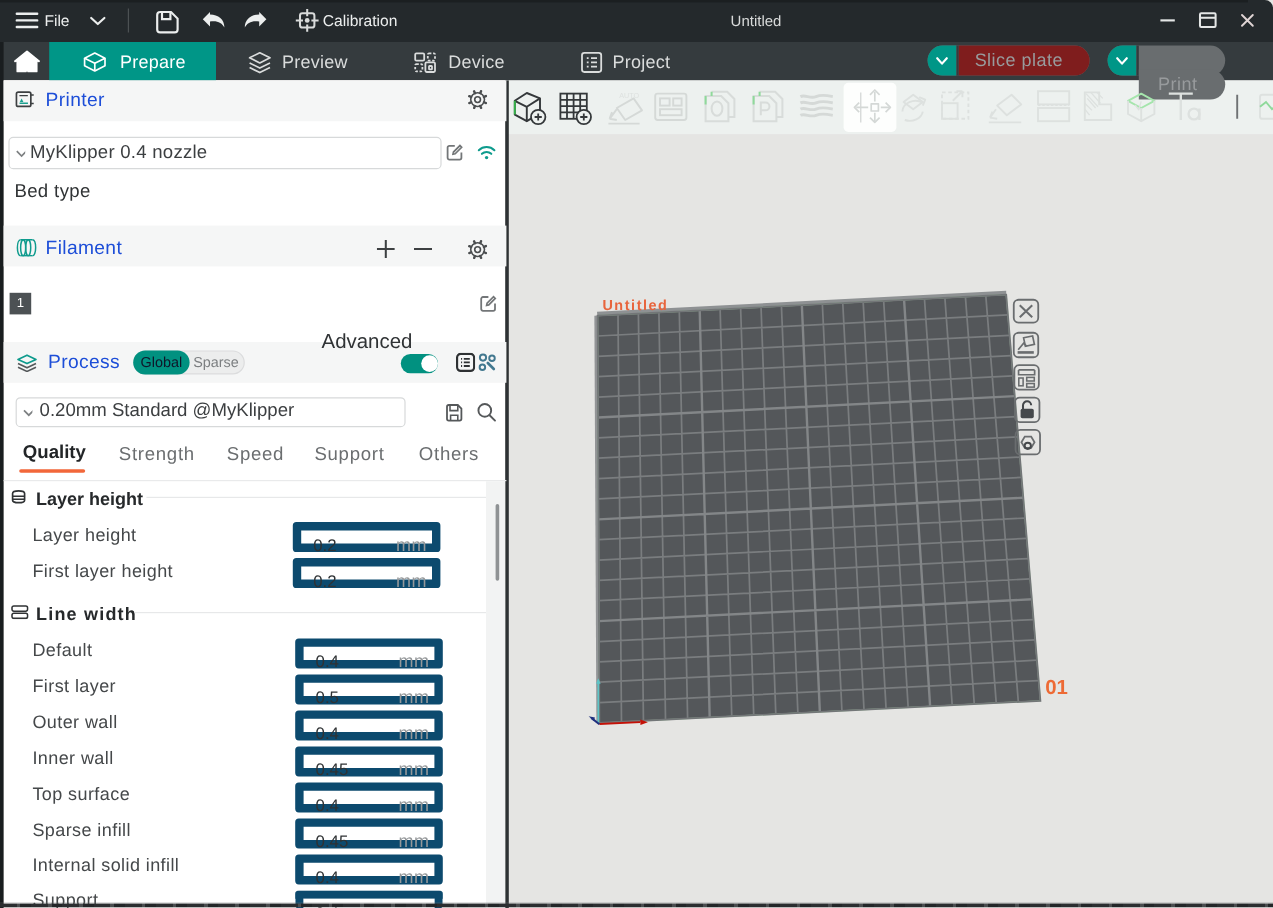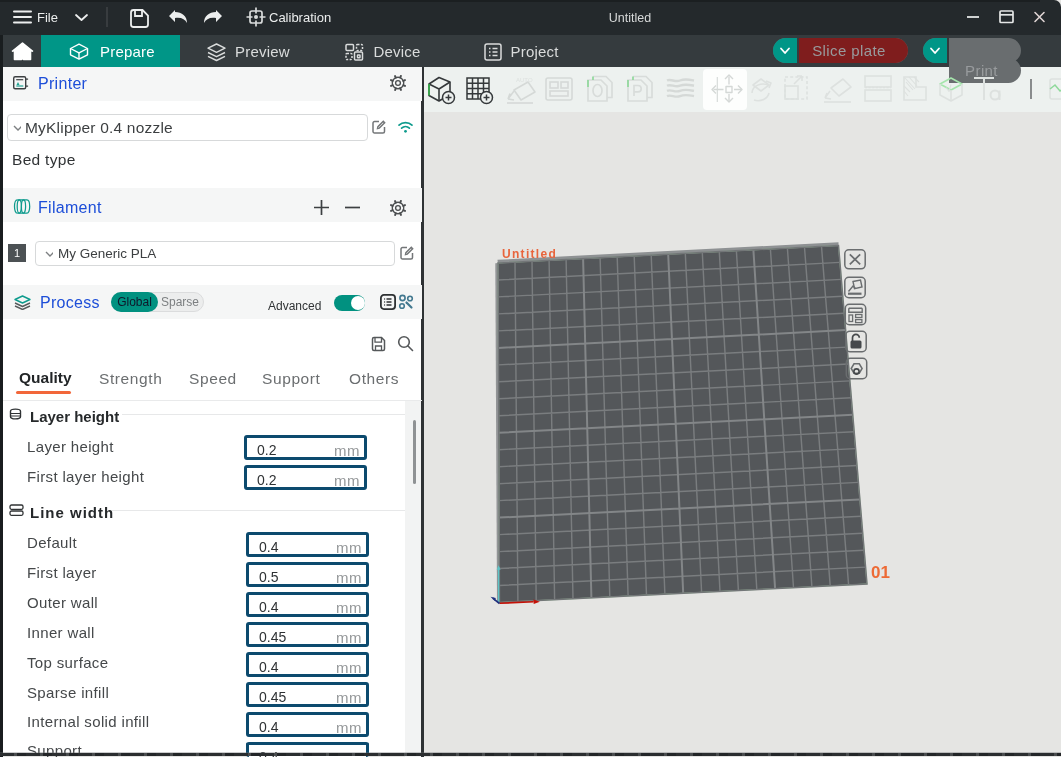--- a/index.html
+++ b/index.html
@@ -14,21 +14,21 @@
 
 #panel{left:3px;top:67px;width:419px;height:688px;background:#ffffff;}
 .hdr{position:absolute;left:0;width:419px;height:34px;background:#f5f6f6;}
 .hdrtxt{position:absolute;font-size:16px;letter-spacing:0.3px;color:#1d4ed8;left:35px;top:7px;}
 .cmb{position:absolute;background:#fff;border:1px solid #d7d9da;border-radius:4px;font-size:13px;color:#3c3f41;padding-left:25px;}
 .cmbtx{position:absolute;left:22px;top:5px;white-space:nowrap;}
 .chev{position:absolute;width:8px;height:8px;}
 .gray{color:#9da0a2;}
 .lbl{position:absolute;font-size:13px;color:#303335;}
 .rowlbl{position:absolute;font-size:15px;letter-spacing:0.35px;color:#45484a;}
-.inp{position:absolute;width:123px;height:25px;background:#fff;border:3px solid #0c4a6e;border-radius:3px;}
+.inp{position:absolute;width:123px;height:25px;background:#fff;border:7px solid #0c4a6e;border-radius:3px;}
 .inp .v{position:absolute;left:10px;top:4px;font-size:14px;color:#2f3234;}
 .inp .u{position:absolute;right:4px;top:4px;font-size:15px;letter-spacing:0.5px;color:#95989a;}
 .grp{position:absolute;font-size:15px;font-weight:bold;color:#26292b;}
 .gline{position:absolute;height:1px;background:#e7e8e9;}
 .tab{position:absolute;font-size:15.5px;letter-spacing:0.6px;color:#6b6e70;top:370px;}
 
 #toolbar{left:422px;top:67px;width:639px;height:45px;background:#edf1ef;}
 #viewport{left:422px;top:112px;width:639px;height:645px;background:#e5e5e3;}
 </style></head>
 <body>
@@ -171,55 +171,55 @@
 <svg class="abs" style="left:345px;top:200px" width="15" height="15">
       <path d="M0 7.5h15" stroke="#3d4042" stroke-width="1.7"></path>
     </svg>
 <svg class="abs" style="left:390px;top:200px" width="16" height="16" viewBox="0 0 24 24">
       <circle cx="12" cy="12" r="8.6" fill="none" stroke="#4b4e50" stroke-width="2"></circle>
       <circle cx="12" cy="12" r="3.6" fill="none" stroke="#4b4e50" stroke-width="2"></circle>
       <path d="M20.0 15.3L22.5 16.3M15.3 19.9L16.4 22.4M8.7 20.0L7.7 22.5M4.1 15.3L1.6 16.4M4.0 8.7L1.5 7.7M8.7 4.1L7.6 1.6M15.3 4.0L16.3 1.5M19.9 8.7L22.4 7.6" stroke="#4b4e50" stroke-width="3" stroke-linecap="round"></path>
     </svg>
 
 <div class="abs" style="left:8px;top:244px;width:18px;height:18px;background:#4c5154;color:#fff;font-size:11px;text-align:center;line-height:18px;">1</div>
-<div class="cmb" style="left:35px;top:241px;width:360px;height:25px;">
- <svg class="chev" style="left:9px;top:9px" width="10" height="7">
-        <path d="M1 1l4 4 4-4" stroke="#7d8082" stroke-width="1.4" fill="none"></path>
-      </svg>
- <div class="cmbtx" style="left:22px;top:4px;font-size:13.5px;">My Generic PLA</div>
-</div>
 <svg class="abs" style="left:399px;top:245px" width="16" height="16" viewBox="0 0 16 16">
       <path d="M13.5 8v4.5c0 .8-.7 1.5-1.5 1.5H3.5C2.7 14 2 13.3 2 12.5V4c0-.8.7-1.5 1.5-1.5H8" fill="none" stroke="#737678" stroke-width="1.5"></path>
       <path d="M6.5 9.5l1.8-.4 5.4-5.4-1.4-1.4-5.4 5.4z" fill="none" stroke="#737678" stroke-width="1.4"></path>
     </svg>
 
 <div class="hdr" style="left:3px;top:285px;"></div>
 <div class="abs hdrtxt" style="left:40px;top:294px;">Process</div>
 <svg class="abs" style="left:13px;top:295px" width="19" height="15" viewBox="0 0 19 15">
  <path d="M2 4.5L9.5 1l7.5 3.5-7.5 3.5z" fill="none" stroke="#0e9b8d" stroke-width="1.4" stroke-linejoin="round"></path>
  <path d="M2 8l7.5 3.5L17 8" fill="none" stroke="#565a5c" stroke-width="1.4" stroke-linejoin="round"></path>
  <path d="M2 11l7.5 3.5L17 11" fill="none" stroke="#565a5c" stroke-width="1.4" stroke-linejoin="round"></path>
 </svg>
 <div class="abs" style="left:111px;top:292px;width:93px;height:20px;background:#eceded;border:1px solid #dbdcdd;border-radius:10px;"></div>
 <div class="abs" style="left:111px;top:292px;width:47px;height:20px;background:#019180;border-radius:10px;color:#0f172a;font-size:12px;text-align:center;line-height:20px;">Global</div>
 <div class="abs" style="left:158px;top:292px;width:44px;height:20px;color:#7c7f81;font-size:12px;text-align:center;line-height:20px;">Sparse</div>
-<div class="abs lbl" style="left:268px;top:299px;font-size:12px;">Advanced</div>
+<div class="abs lbl" style="left:268px;top:275px;font-size:17px;">Advanced</div>
 <div class="abs" style="left:334px;top:295px;width:31px;height:16px;background:#019180;border-radius:8px;"></div>
 <div class="abs" style="left:351px;top:296px;width:14px;height:14px;background:#fff;border-radius:7px;"></div>
 <svg class="abs" style="left:380px;top:294px" width="16" height="16" viewBox="0 0 16 16">
  <rect x="0.9" y="0.9" width="14.2" height="14.2" rx="3" fill="none" stroke="#2e3133" stroke-width="1.8"></rect>
  <path d="M4.2 5h0.9M6.5 5h5M4.2 8h0.9M6.5 8h5M4.2 11h0.9M6.5 11h5" stroke="#2e3133" stroke-width="1.5"></path>
 </svg>
 <svg class="abs" style="left:398px;top:294px" width="16" height="16" viewBox="0 0 16 16">
  <circle cx="4.5" cy="4" r="2.6" fill="none" stroke="#42788f" stroke-width="1.6"></circle>
  <circle cx="12" cy="4.5" r="2.3" fill="none" stroke="#42788f" stroke-width="1.6"></circle>
  <circle cx="4" cy="12" r="2.3" fill="none" stroke="#42788f" stroke-width="1.6"></circle>
  <path d="M8.5 8.5l5 5" stroke="#42788f" stroke-width="2.2" stroke-linecap="round"></path>
 </svg>
 
+<div class="cmb" style="left:13px;top:331px;width:325px;height:25px;">
+ <svg class="chev" style="left:5px;top:9px" width="10" height="7">
+        <path d="M1 1l4 4 4-4" stroke="#7d8082" stroke-width="1.4" fill="none"></path>
+      </svg>
+ <div class="cmbtx" style="left:19px;top:1.5px;font-size:15.5px;">0.20mm Standard @MyKlipper</div>
+</div>
 <svg class="abs" style="left:371px;top:336px" width="15" height="16" viewBox="0 0 15 16">
       <path d="M1.5 3c0-.8.7-1.5 1.5-1.5h7.5l3 3V13c0 .8-.7 1.5-1.5 1.5H3c-.8 0-1.5-.7-1.5-1.5z" fill="none" stroke="#55585a" stroke-width="1.5"></path>
       <path d="M4 1.8v4.4h6.5V1.8M4.5 14v-4h6v4" fill="none" stroke="#55585a" stroke-width="1.3"></path>
     </svg>
 <svg class="abs" style="left:397px;top:335px" width="17" height="17">
       <circle cx="7" cy="7" r="5.3" fill="none" stroke="#55585a" stroke-width="1.6"></circle>
       <path d="M11 11l4.5 4.5" stroke="#55585a" stroke-width="1.6" stroke-linecap="round"></path>
     </svg>
 
 <div class="abs" style="left:19px;top:368.5px;font-size:15.5px;font-weight:bold;color:#222527;">Quality</div>

